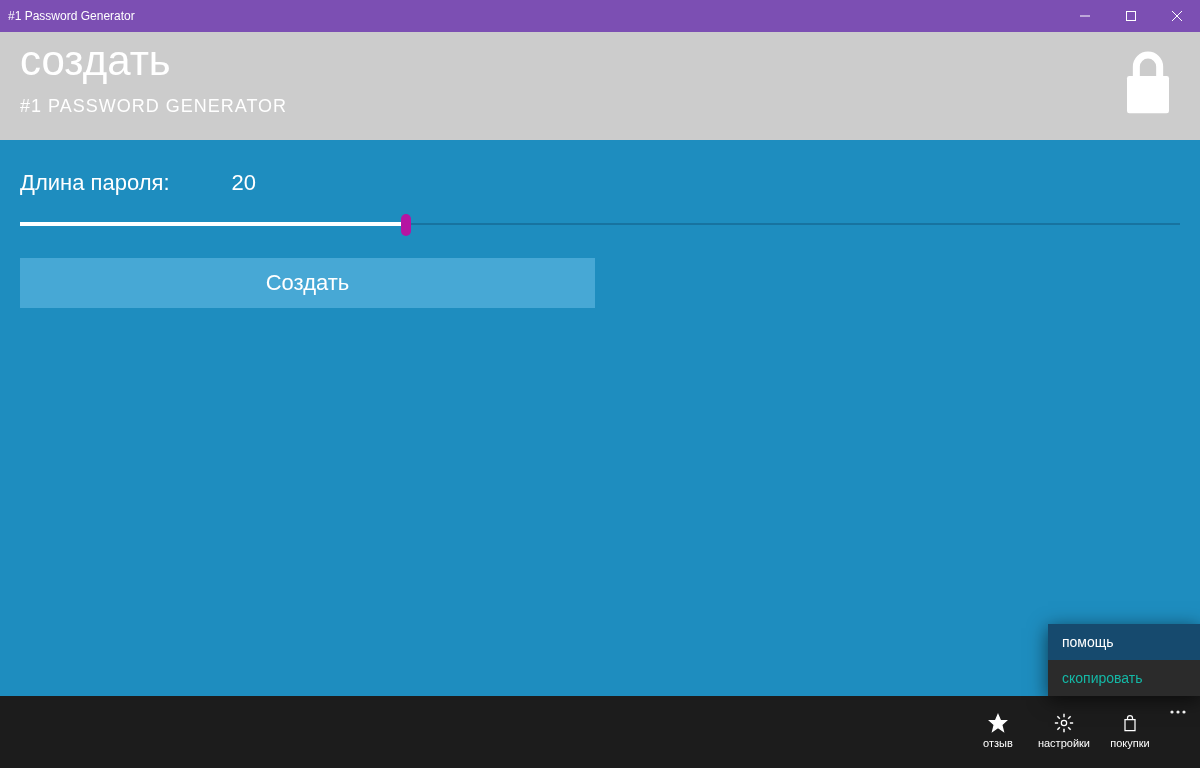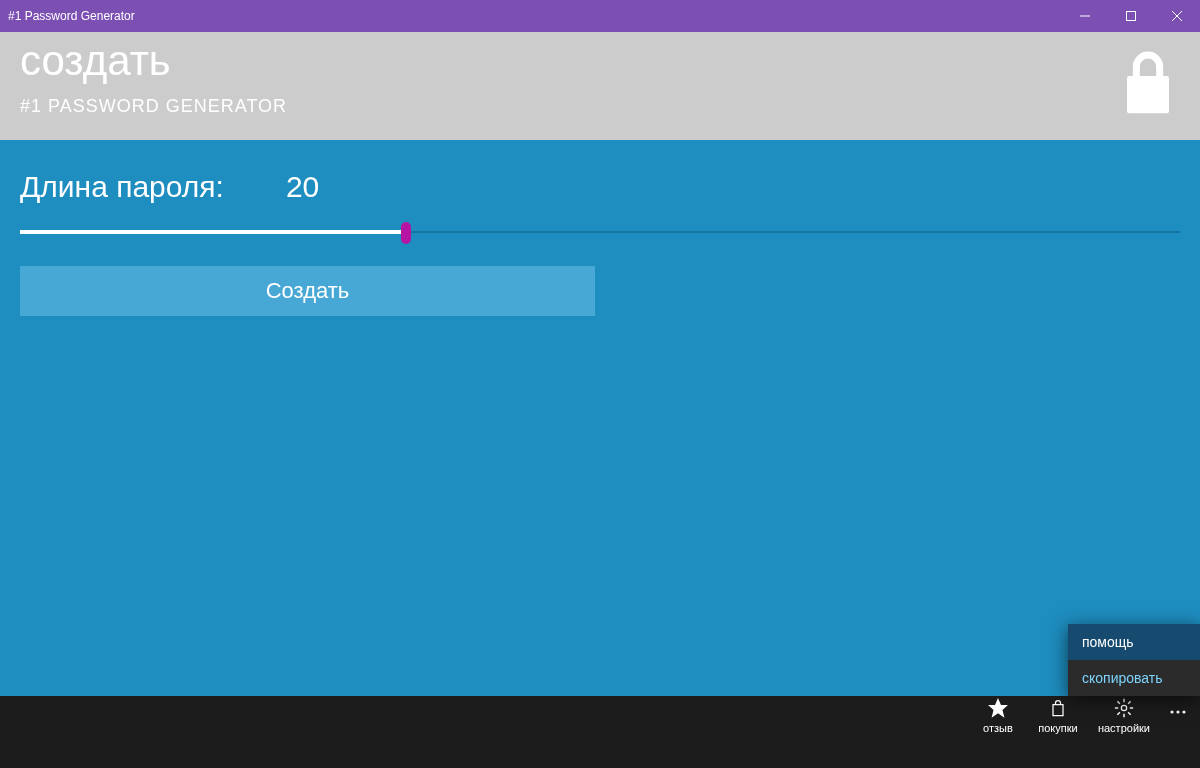--- a/index.html
+++ b/index.html
@@ -60,21 +60,21 @@
   .header .lock svg { width: 56px; height: 70px; fill: #fff; }
 
   
   .main {
     padding: 30px 20px 0 20px;
     color: #fff;
   }
   .length-row {
     display: flex;
     align-items: center;
-    font-size: 30px;
+    font-size: 22px;
     font-weight: 300;
   }
   .length-row .label { margin-right: 14px; }
   .length-row .value { font-weight: 400; margin-left: 48px; }
 
   .slider-wrap {
     position: relative;
     margin-top: 18px;
     height: 22px;
   }
@@ -127,50 +127,50 @@
     align-items: center;
     justify-content: flex-end;
     padding-right: 4px;
     color: #fff;
   }
   .cmd-item {
     display: flex;
     flex-direction: column;
     align-items: center;
     justify-content: flex-start;
-    padding: 2px 10px 0 10px;
+    padding: 17px 10px 0 10px;
     min-width: 60px;
     height: 100%;
     cursor: pointer;
   }
   .cmd-item .ico { width: 20px; height: 20px; margin-bottom: 4px; display:flex; align-items:center; justify-content:center; }
   .cmd-item .ico svg { width: 20px; height: 20px; fill: none; stroke: #fff; stroke-width: 1.5; }
   .cmd-item .lbl { font-size: 11px; text-align: center; line-height: 1.15; white-space: pre-line; }
   .cmd-more {
     display:flex; align-items:flex-start; justify-content:center;
     width: 36px; height: 100%; padding-top: 14px; cursor: pointer; color:#fff;
   }
   .cmd-more svg { width: 16px; height: 4px; }
 
   
   .popup {
     position: absolute;
     right: 0;
     bottom: 72px;
-    width: 132px;
+    width: 152px;
     background: #2b2b2b;
     box-shadow: 0 4px 18px rgba(0,0,0,0.6);
     z-index: 10;
   }
   .popup .item {
     height: 36px;
     display: flex;
     align-items: center;
     padding: 0 14px;
-    color: #7dd3fc;
+    color: #14b8a6;
     font-size: 14px;
     cursor: pointer;
   }
   .popup .item.hi { background: #164a6e; color: #fff; }
 
 </style>
 </head>
 <body>
 
 <div class="titlebar">
@@ -228,48 +228,48 @@
 
 <div class="cmdbar">
   <div id="cmd-items" style="display:flex; height:100%;">
       <div class="cmd-item">
         <div class="ico">
           <svg viewBox="0 0 24 24">
             <polygon points="12,2 15,9 22,9 16.5,14 18.5,22 12,17.5 5.5,22 7.5,14 2,9 9,9" fill="#fff"></polygon>
           </svg>
         </div>
         <div class="lbl">отзыв</div>
-      </div>
-      <div class="cmd-item">
-        <div class="ico">
-          <svg viewBox="0 0 24 24">
-            <path d="M6 8 h12 v13 h-12 z"></path>
-            <path d="M9 8 v-2 a3 3 0 0 1 6 0 v2"></path>
-          </svg>
-        </div>
-        <div class="lbl">покупки</div>
       </div>
       <div class="cmd-item">
         <div class="ico">
           <svg viewBox="0 0 24 24">
             <circle cx="12" cy="12" r="3.2"></circle>
             <g stroke="#fff" stroke-width="1.8">
               <line x1="12" y1="1" x2="12" y2="5"></line>
               <line x1="12" y1="19" x2="12" y2="23"></line>
               <line x1="1" y1="12" x2="5" y2="12"></line>
               <line x1="19" y1="12" x2="23" y2="12"></line>
               <line x1="4" y1="4" x2="7" y2="7"></line>
               <line x1="17" y1="17" x2="20" y2="20"></line>
               <line x1="4" y1="20" x2="7" y2="17"></line>
               <line x1="17" y1="7" x2="20" y2="4"></line>
             </g>
           </svg>
         </div>
         <div class="lbl">настройки</div>
       </div>
+      <div class="cmd-item">
+        <div class="ico">
+          <svg viewBox="0 0 24 24">
+            <path d="M6 8 h12 v13 h-12 z"></path>
+            <path d="M9 8 v-2 a3 3 0 0 1 6 0 v2"></path>
+          </svg>
+        </div>
+        <div class="lbl">покупки</div>
+      </div>
     </div>
   <div class="cmd-more">
     <svg viewBox="0 0 16 4">
       <circle cx="2" cy="2" r="1.6" fill="#fff"></circle>
         <circle cx="8" cy="2" r="1.6" fill="#fff"></circle>
         <circle cx="14" cy="2" r="1.6" fill="#fff"></circle>
     </svg>
   </div>
 </div>
 

